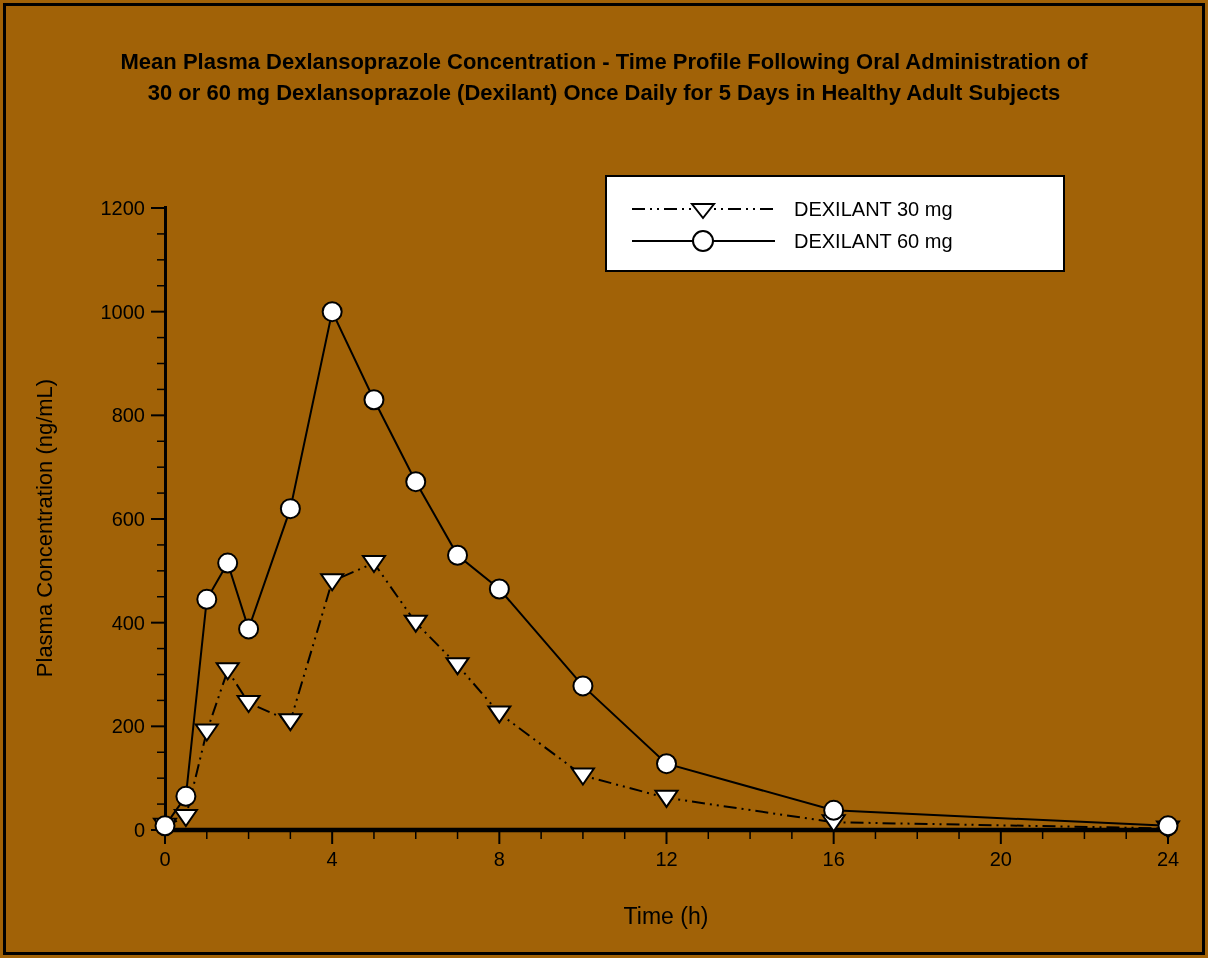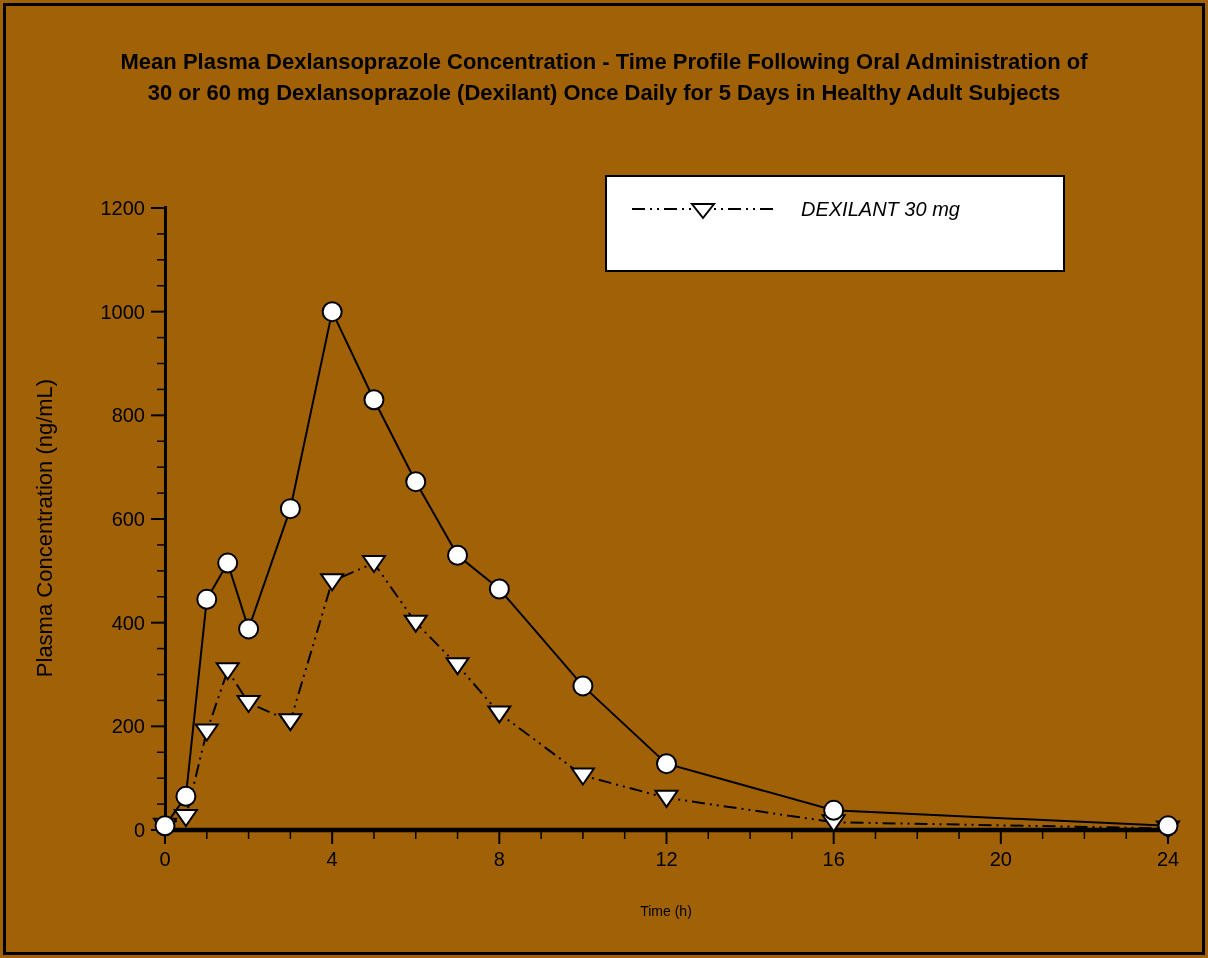--- a/index.html
+++ b/index.html
@@ -40,21 +40,21 @@
     white-space: nowrap;
     font-size: 22px;
     color: #000;
   }
   .xlabel {
     position: absolute;
     top: 903px;
     left: 666px;
     transform: translateX(-50%);
     white-space: nowrap;
-    font-size: 14px;
+    font-size: 23px;
     color: #000;
   }
   #plot {
     position: absolute;
     left: 0; top: 0;
   }
   .legend {
     position: absolute;
     left: 605px;
     top: 175px;
@@ -65,25 +65,24 @@
     background: #ffffff;
     padding-top: 16px;
     padding-left: 23px;
   }
   .legend-row {
     display: flex;
     align-items: center;
     height: 32px;
   }
   .legend-label {
-    margin-left: 24px;
+    margin-left: 17px;
     font-size: 20px;
     color: #000;
     white-space: nowrap;
-    font-style: italic;
   }
 </style>
 </head>
 <body>
 
 <div id="page">
   <div class="frame"></div>
 
   <div class="chart-title">
     <div>Mean Plasma Dexlansoprazole Concentration - Time Profile Following Oral Administration of</div>
@@ -196,15 +195,22 @@
 
   <div class="legend">
     <div id="legend-rows">
         <div class="legend-row">
           <svg width="147" height="28">
             <line x1="2" y1="14" x2="145" y2="14" stroke="#000000" stroke-width="2" stroke-dasharray="13 5 2 5 2 5"></line>
             <path d="M 62 9 L 84 9 L 73 23 Z" fill="#ffffff" stroke="#000000" stroke-width="2"></path>
           </svg>
           <span class="legend-label">DEXILANT 30 mg</span>
         </div>
+        <div class="legend-row">
+          <svg width="147" height="28">
+            <line x1="2" y1="14" x2="145" y2="14" stroke="#000000" stroke-width="2"></line>
+            <circle cx="73" cy="14" r="10" fill="#ffffff" stroke="#000000" stroke-width="2"></circle>
+          </svg>
+          <span class="legend-label">DEXILANT 60 mg</span>
+        </div>
       </div>
   </div>
 </div>
 
 </body></html>

